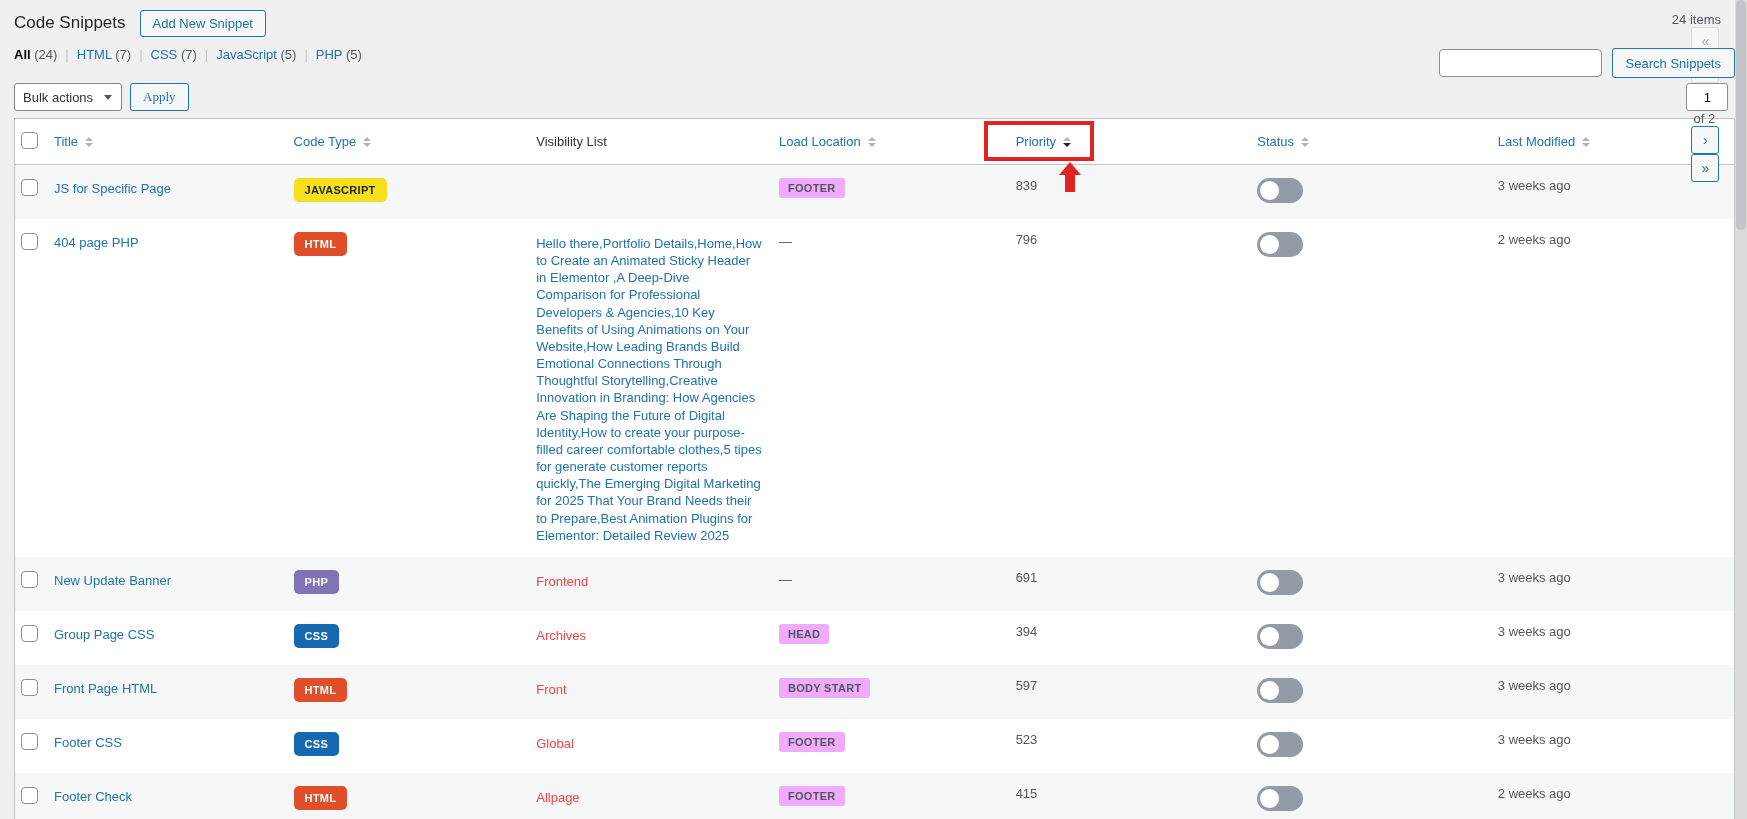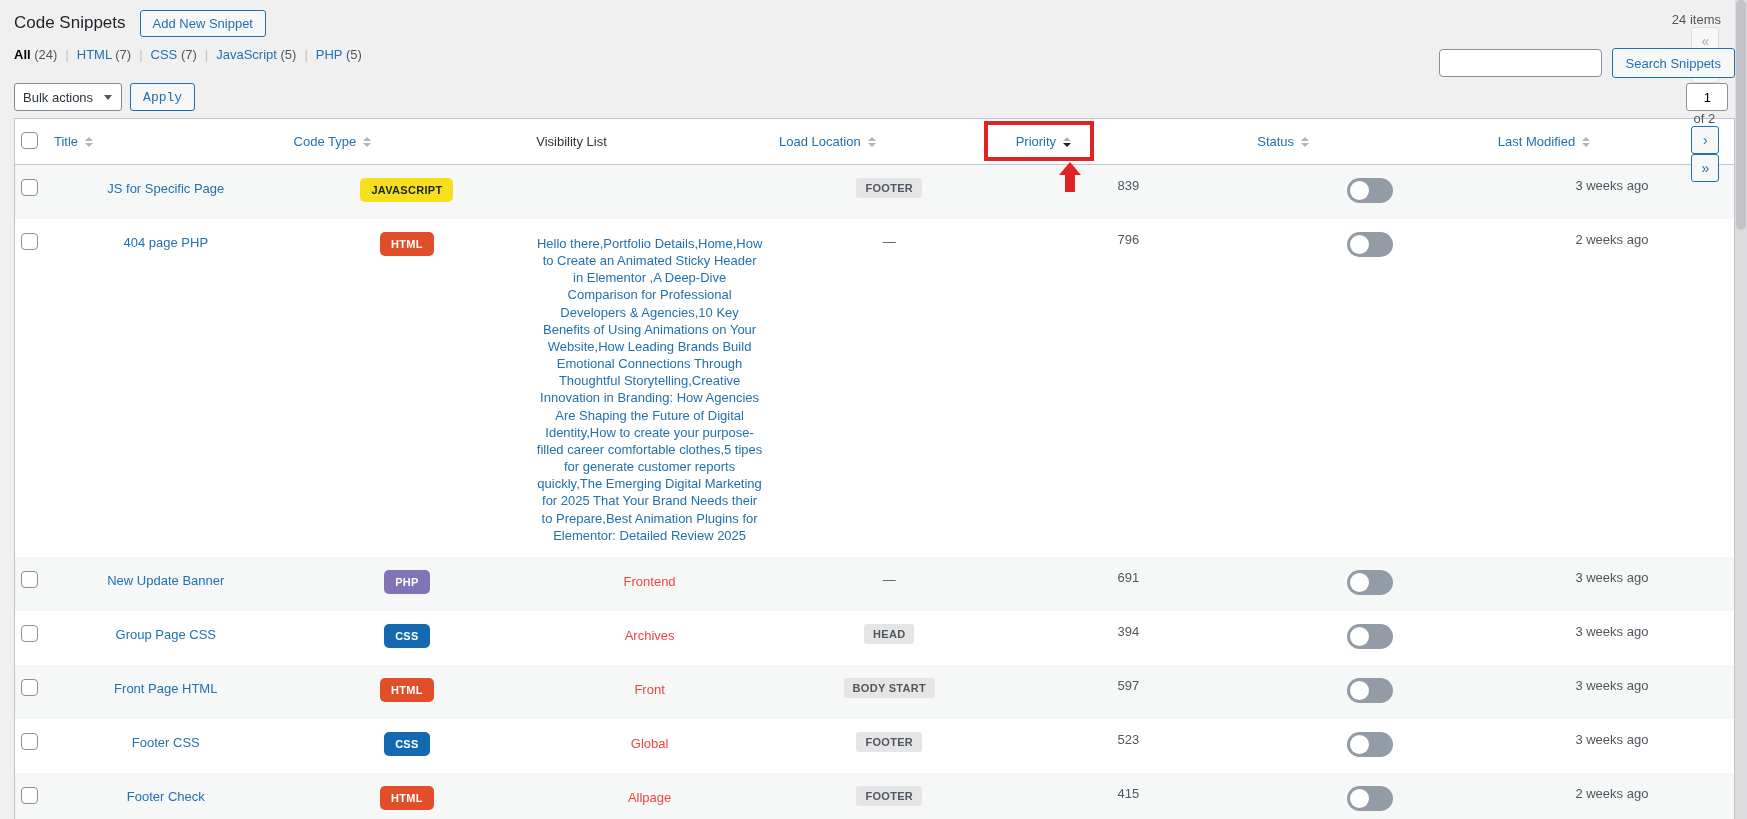--- a/index.html
+++ b/index.html
@@ -30,21 +30,21 @@
     background:#f6f7f7; color:#2271b1; font-size:13px; font-family:inherit; cursor:pointer; }
 
   
   .tablenav { margin-top:20px; width:1721px; display:flex; justify-content:space-between; align-items:center; height:30px; }
   .bulk-wrap { display:flex; align-items:center; }
   .bulk-select { position:relative; height:28px; min-width:97px; border:1px solid #7e8993; border-radius:3px;
     background:#fff; color:#2c3338; padding:0 28px 0 8px; display:flex; align-items:center; cursor:pointer; }
   .bulk-select .chev { position:absolute; right:9px; top:11px; width:0; height:0;
     border-left:4px solid transparent; border-right:4px solid transparent; border-top:5px solid #50575e; }
   .apply-btn { margin-left:8px; height:28px; padding:0 12px; border:1px solid #2271b1; border-radius:3px;
-    background:#f6f7f7; color:#2271b1; font-size:13px; font-family:Liberation Mono, monospace; cursor:pointer; }
+    background:#f6f7f7; color:#2271b1; font-size:13px; font-family:Liberation Serif, serif; cursor:pointer; }
   .nav-right { display:flex; align-items:center;flex-direction:column; }
   .items-count { color:#50575e; margin-right:14px; }
   .pg-btn { width:28px; height:28px; border-radius:3px; display:flex; align-items:center; justify-content:center;
     font-size:14px; margin-left:4px; cursor:pointer; user-select:none; }
   .pg-btn.disabled { background:#f7f7f7; border:1px solid #dcdcde; color:#a7aaad; }
   .pg-btn.enabled { background:#f6f7f7; border:1px solid #2271b1; color:#2271b1; }
   .page-input { width:42px; height:28px; margin-left:8px; text-align:center; border:1px solid #8c8f94;
     border-radius:3px; background:#fff; font-size:13px; font-family:inherit; }
   .of-text { color:#50575e; margin:0 6px 0 8px; }
 
@@ -54,32 +54,32 @@
     background:#fff; white-space:nowrap; }
   thead th.non-sortable { color:#2c3338; }
   thead th.sortable { cursor:pointer; }
   .col-label { vertical-align:middle; }
   .sorting-indicator { display:inline-flex; flex-direction:column; gap:2px; margin-left:7px; vertical-align:middle; }
   .arr { width:0; height:0; border-left:4px solid transparent; border-right:4px solid transparent; }
   .arr.up { border-bottom:4px solid #b0b5bb; }
   .arr.down { border-top:4px solid #b0b5bb; }
   th.sorted-desc .arr.down { border-top-color:#1d2327; }
 
-  tbody td { padding:13px 8px; vertical-align:top; color:#3c434a;text-align:center; }
+  tbody td { padding:13px 8px; vertical-align:top; color:#3c434a; }
   tbody tr.striped { background:#f6f7f7; }
   .col-cb { text-align:center; padding-left:6px !important; }
   .checkbox { display:inline-block; width:17px; height:17px; border:1px solid #8c8f94; border-radius:4px;
     background:#fff; cursor:pointer; margin-top:1px; }
   a.row-title { color:#2271b1; text-decoration:none; cursor:pointer; display:inline-block; padding-top:3px; }
   .type-badge { display:inline-block; padding:6px 11px; border-radius:5px; font-size:11px; font-weight:bold;
     letter-spacing:.3px; }
   .vis-link { color:#2271b1; cursor:pointer; }
   .vis-text { color:#ef4444; }
   .vis-wrap { display:inline-block; max-width:227px; line-height:1.32; padding-top:3px; }
-  .loc-badge { display:inline-block; padding:4px 9px; border-radius:3px; background:#e5e5e5; color:#50575e;
+  .loc-badge { display:inline-block; padding:4px 9px; border-radius:3px; background:#f0abfc; color:#50575e;
     font-size:11px; font-weight:bold; letter-spacing:.3px; }
   .dash { color:#50575e; display:inline-block; padding-top:2px; }
   .col-pri { color:#50575e; }
   td.col-pri, td.col-mod { }
   .toggle { position:relative; display:inline-block; width:46px; height:25px; border-radius:13px;
     background:#939ca6; cursor:pointer; }
   .toggle .knob { position:absolute; left:3px; top:3px; width:19px; height:19px; border-radius:50%; background:#fff; }
   .col-mod { color:#50575e; }
 
   

